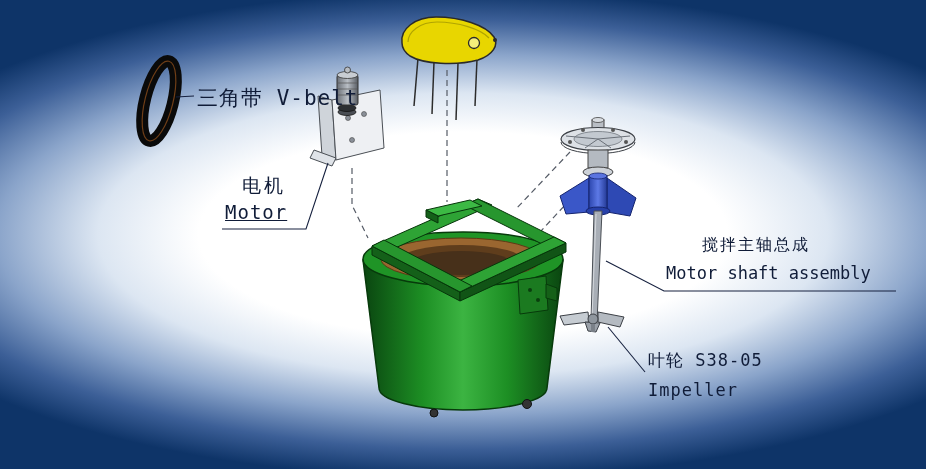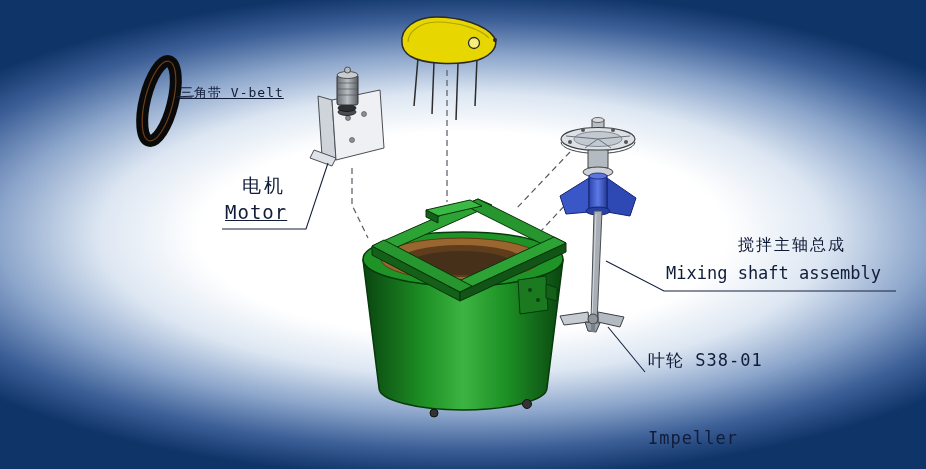--- a/index.html
+++ b/index.html
@@ -6,27 +6,27 @@
   html,body { width:100%; height:100%; }
   body { background:#1b1b1b; font-family:"DejaVu Sans Mono","Liberation Mono",monospace; }
   .stage {
     position:relative; width:926px; height:469px; overflow:hidden;
     background: radial-gradient(ellipse 68% 52% at 50% 50%,
       #ffffff 0%, #ffffff 42%, #dce6f2 58%, #8aa4ca 74%, #3c5f97 88%,
       var(--background-navy,#0e3468) 100%);
   }
   .stage > svg { position:absolute; left:0; top:0; }
   .label { position:absolute; white-space:nowrap; color:var(--label-text,#101c38); }
-  .lbl-vbelt    { left:180px; top:84px;  font-size:13px; letter-spacing:1px;text-decoration:underline; }
+  .lbl-vbelt    { left:197px; top:84px;  font-size:21px; letter-spacing:1px; }
   .lbl-motor-cn { left:242px; top:173px; font-size:19px; letter-spacing:3px; }
   .lbl-motor-en { left:225px; top:201px; font-size:19px; letter-spacing:1px;text-decoration:underline; }
-  .lbl-shaft-cn { left:702px; top:235px; font-size:16px; letter-spacing:2px;margin-left:36px; }
+  .lbl-shaft-cn { left:702px; top:235px; font-size:16px; letter-spacing:2px; }
   .lbl-shaft-en { left:666px; top:263px; font-size:17px; }
   .lbl-imp-cn   { left:648px; top:349px; font-size:17px; letter-spacing:1px; }
-  .lbl-imp-en   { left:648px; top:380px; font-size:17px; letter-spacing:1px;margin-top:48px; }
+  .lbl-imp-en   { left:648px; top:380px; font-size:17px; letter-spacing:1px; }
 </style>
 </head>
 <body>
 
 <div class="stage">
   <svg width="926" height="469" viewBox="0 0 926 469">
     <defs>
       <linearGradient id="tankGrad" x1="0" y1="0" x2="1" y2="0">
         <stop offset="0" stop-color="#0a4510"></stop>
         <stop offset="0.3" stop-color="#1d8f24"></stop>
@@ -154,16 +154,16 @@
       <polyline points="222,229 306,229 328,163"></polyline>
       <polyline points="896,291 664,291 606,261"></polyline>
       <line x1="608" y1="327" x2="645" y2="372"></line>
     </g>
   </svg>
 
   <div class="label lbl-vbelt">三角带 V-belt</div>
   <div class="label lbl-motor-cn">电机</div>
   <div class="label lbl-motor-en">Motor</div>
   <div class="label lbl-shaft-cn">搅拌主轴总成</div>
-  <div class="label lbl-shaft-en">Mixing shaft assembly</div>
-  <div class="label lbl-imp-cn">叶轮 S38-01</div>
+  <div class="label lbl-shaft-en">Motor shaft assembly</div>
+  <div class="label lbl-imp-cn">叶轮 S38-05</div>
   <div class="label lbl-imp-en">Impeller</div>
 </div>
 
 </body></html>

